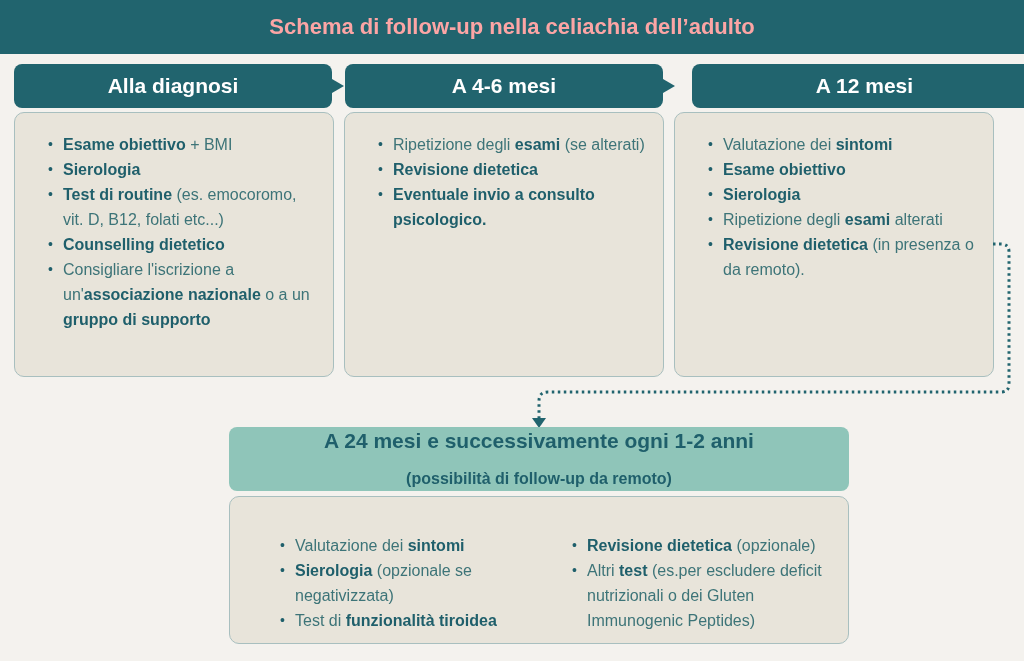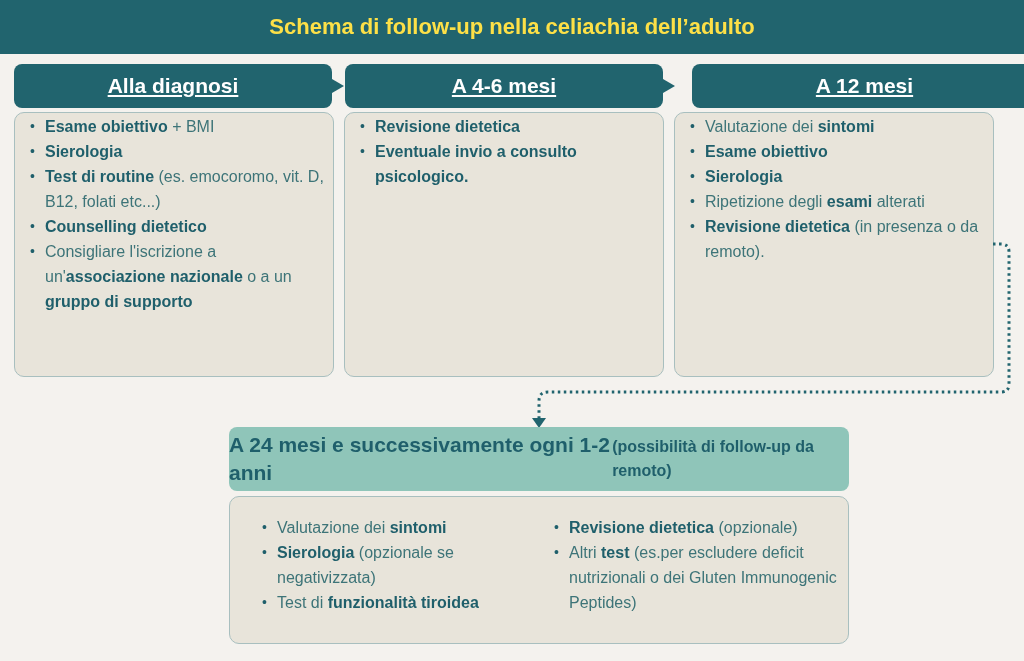--- a/index.html
+++ b/index.html
@@ -3,56 +3,56 @@
 <meta charset="utf-8">
 <style>
   html, body { margin: 0; padding: 0; }
   body {
     width: 1024px; height: 661px; position: relative; overflow: hidden;
     background: #f4f2ee;
     font-family: "Liberation Sans", sans-serif;
   }
   .title-bar {
     position: absolute; left: 0; top: 0; width: 1024px; height: 54px;
-    background: #21646e; color: #fde047;
+    background: #21646e; color: #fca5a5;
     display: flex; align-items: center; justify-content: center;
     font-size: 22px; font-weight: bold;
   }
   .hdr {
     position: absolute; top: 64px; height: 44px;
     background: #21646e; color: #ffffff; border-radius: 8px;
     display: flex; align-items: center; justify-content: center;
-    font-size: 21px; font-weight: bold; text-decoration: underline;
+    font-size: 21px; font-weight: bold;
   }
   .arrow-tip {
     position: absolute; top: 79px; width: 0; height: 0;
     border-top: 7px solid transparent; border-bottom: 7px solid transparent;
     border-left: 12px solid #21646e;
   }
   .body-box {
     position: absolute; top: 112px; height: 265px;
     background: #e8e4da; border: 1px solid #a8bfbf; border-radius: 10px;
     box-sizing: border-box;
   }
   ul.items {
-    margin: 0; padding: 1px 0 0 30px; list-style: none;
+    margin: 18px; padding: 1px 0 0 30px; list-style: none;
   }
   ul.items li {
     position: relative; font-size: 16px; line-height: 25px;
     color: #3d7478; padding-left: 0;
   }
   ul.items li::before {
     content: "•"; position: absolute; left: -15px; top: 0;
     color: #1f5f6b; font-size: 14px;
   }
   ul.items li b { color: #1f5f6b; font-weight: bold; }
   .hdr24 {
     position: absolute; left: 229px; top: 427px; width: 620px; height: 64px;
     background: #8fc5b9; border-radius: 8px; color: #1f5f6b;
-    display: flex; flex-direction: row; align-items: center; justify-content: flex-start;
+    display: flex; flex-direction: column; align-items: center; justify-content: space-between;
   }
   .hdr24 .main { font-size: 21px; font-weight: bold; line-height: 28px; }
   .hdr24 .sub { font-size: 16px; font-weight: bold; line-height: 24px; }
   .body24 {
     position: absolute; left: 229px; top: 496px; width: 620px; height: 148px;
     background: #e8e4da; border: 1px solid #a8bfbf; border-radius: 10px;
     box-sizing: border-box; display: flex;
   }
   .body24 .col { width: 50%; }
   .body24 ul.items { padding-top: 18px; padding-left: 47px; }
@@ -74,20 +74,21 @@
   <ul class="items">
       <li><b>Esame obiettivo</b><span> + BMI</span></li>
       <li><b>Sierologia</b></li>
       <li><b>Test di routine</b><span> (es. emocoromo, vit. D, B12, folati etc...)</span></li>
       <li><b>Counselling dietetico</b></li>
       <li><span>Consigliare l'iscrizione a un'</span><b>associazione nazionale</b><span> o a un </span><b>gruppo di supporto</b></li>
     </ul>
 </div>
 <div class="body-box" style="left:344px;width:320px;">
   <ul class="items">
+      <li><span>Ripetizione degli </span><b>esami</b><span> (se alterati)</span></li>
       <li><b>Revisione dietetica</b></li>
       <li><b>Eventuale invio a consulto psicologico.</b></li>
     </ul>
 </div>
 <div class="body-box" style="left:674px;width:320px;">
   <ul class="items">
       <li><span>Valutazione dei </span><b>sintomi</b></li>
       <li><b>Esame obiettivo</b></li>
       <li><b>Sierologia</b></li>
       <li><span>Ripetizione degli </span><b>esami</b><span> alterati</span></li>

